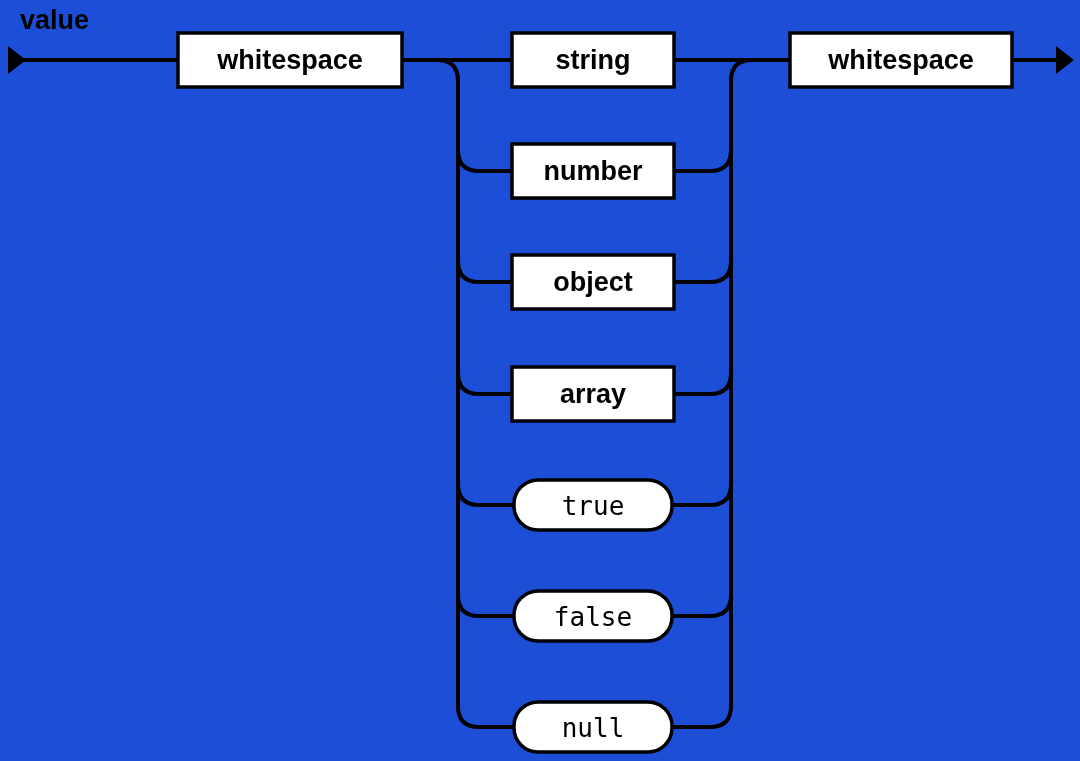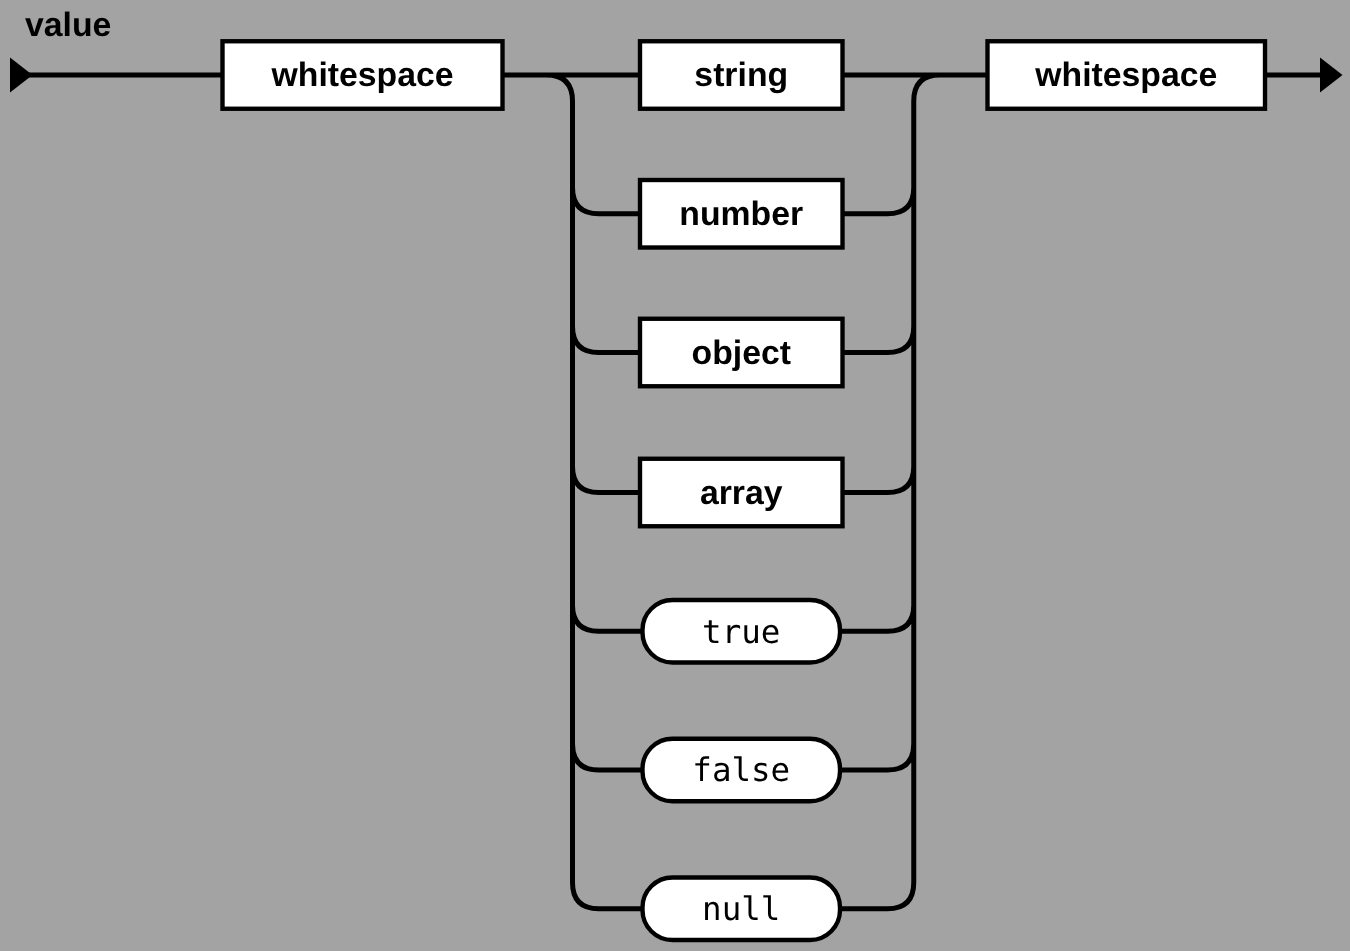--- a/index.html
+++ b/index.html
@@ -7,21 +7,21 @@
     padding: 0;
     background: #ffffff;
     width: 1080px;
     height: 761px;
     overflow: hidden;
   }
   .stage {
     position: relative;
     width: 1080px;
     height: 761px;
-    background: #a3a3a3;
+    background: #1d4ed8;
   }
   svg { display: block; }
   .track {
     stroke: #000000;
     stroke-width: 4;
     fill: none;
     stroke-linecap: butt;
   }
   .node-box {
     fill: #ffffff;

